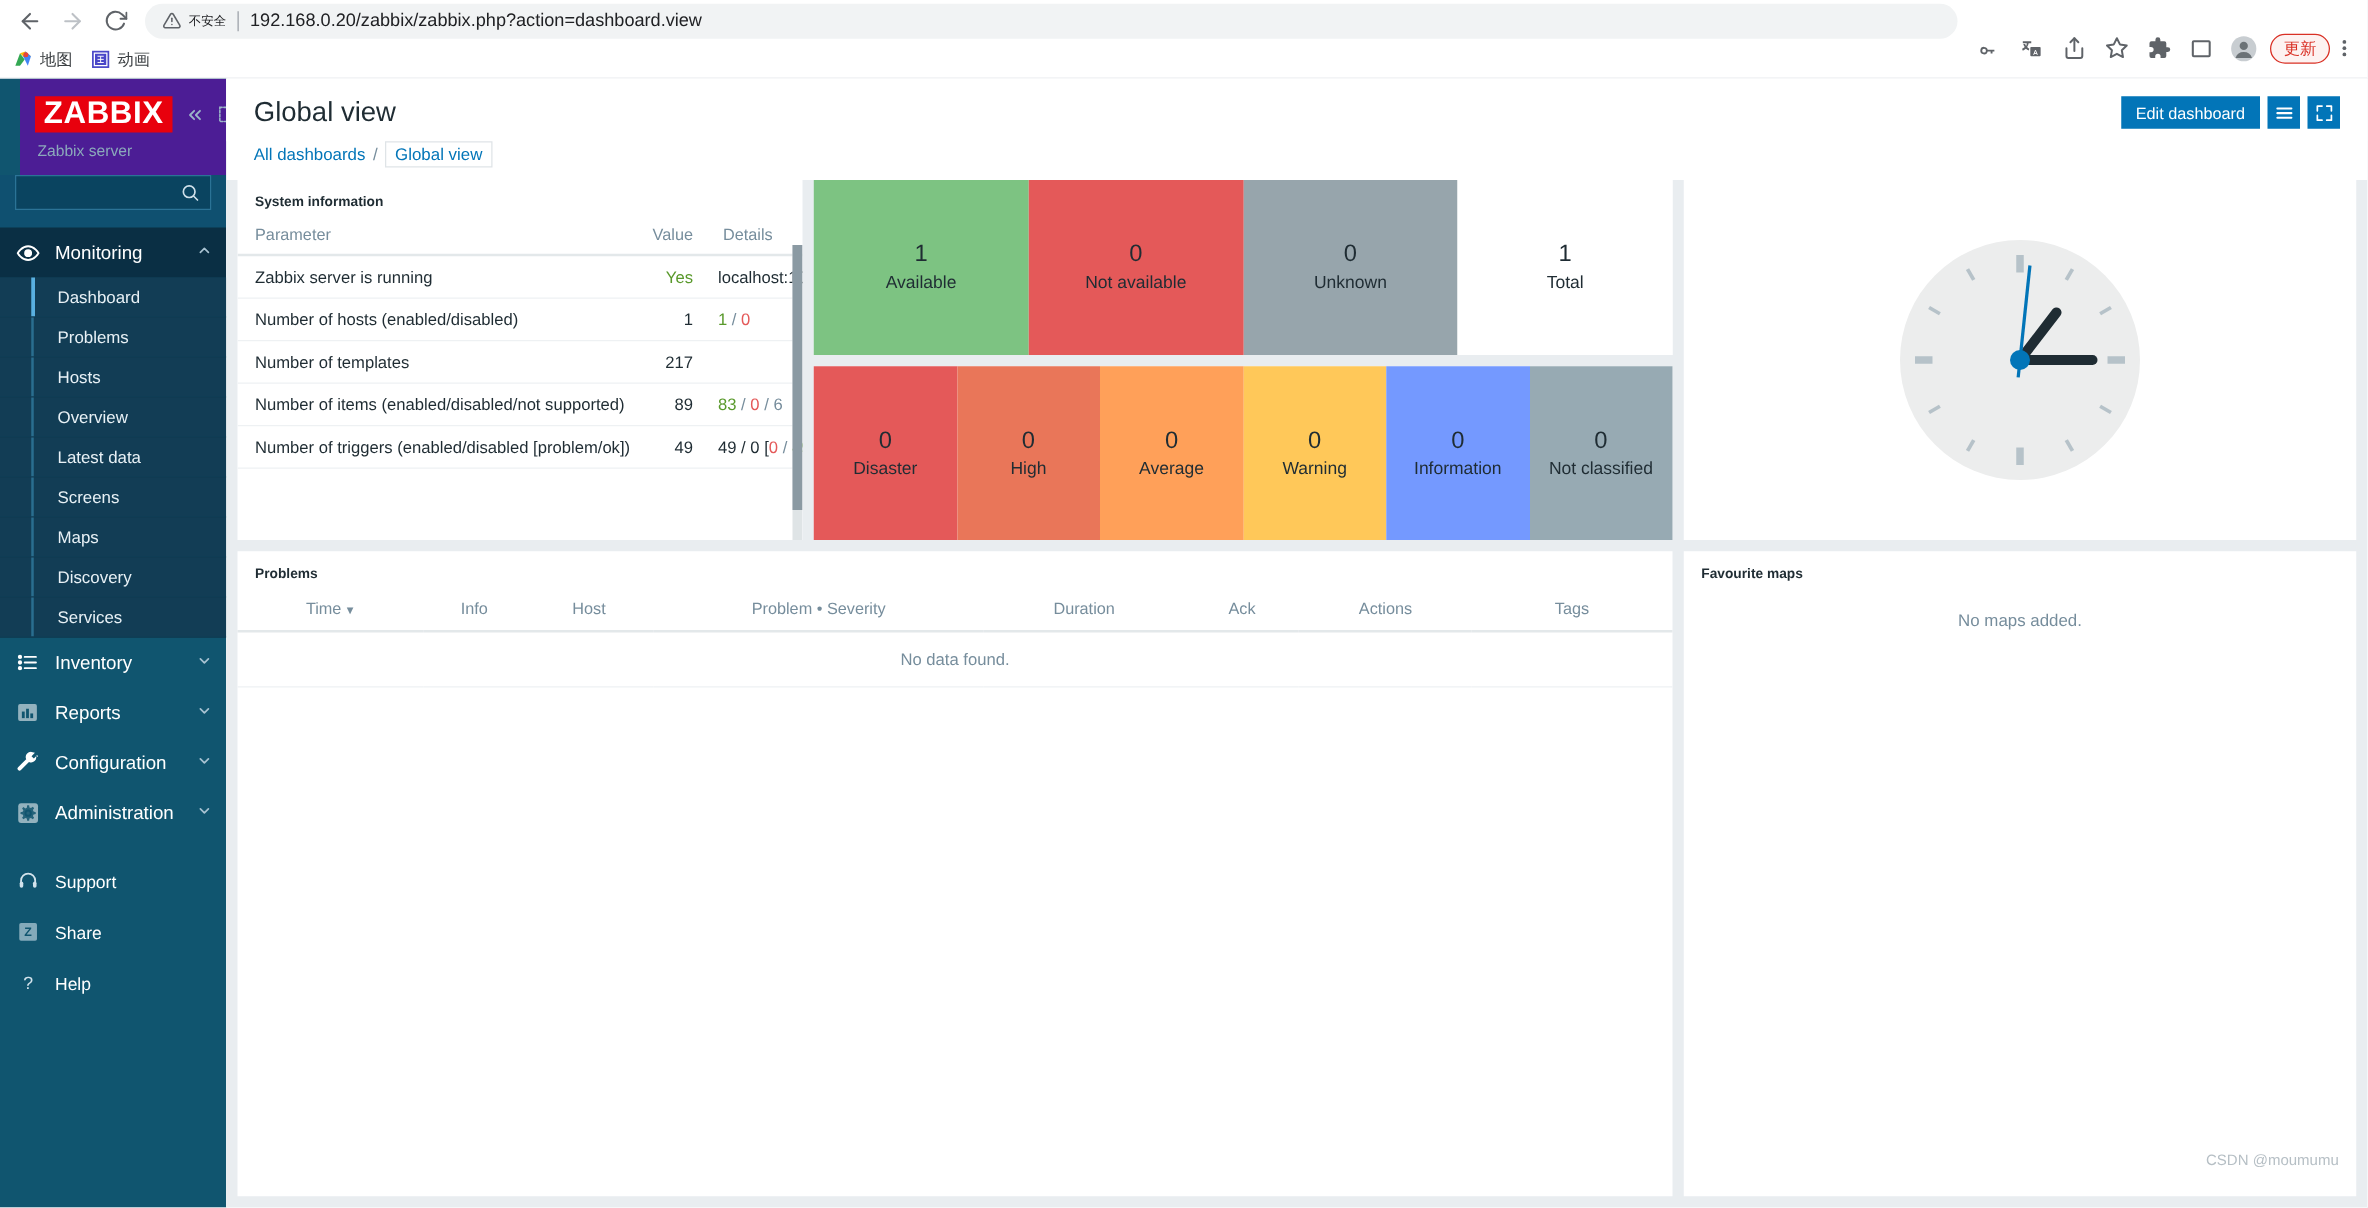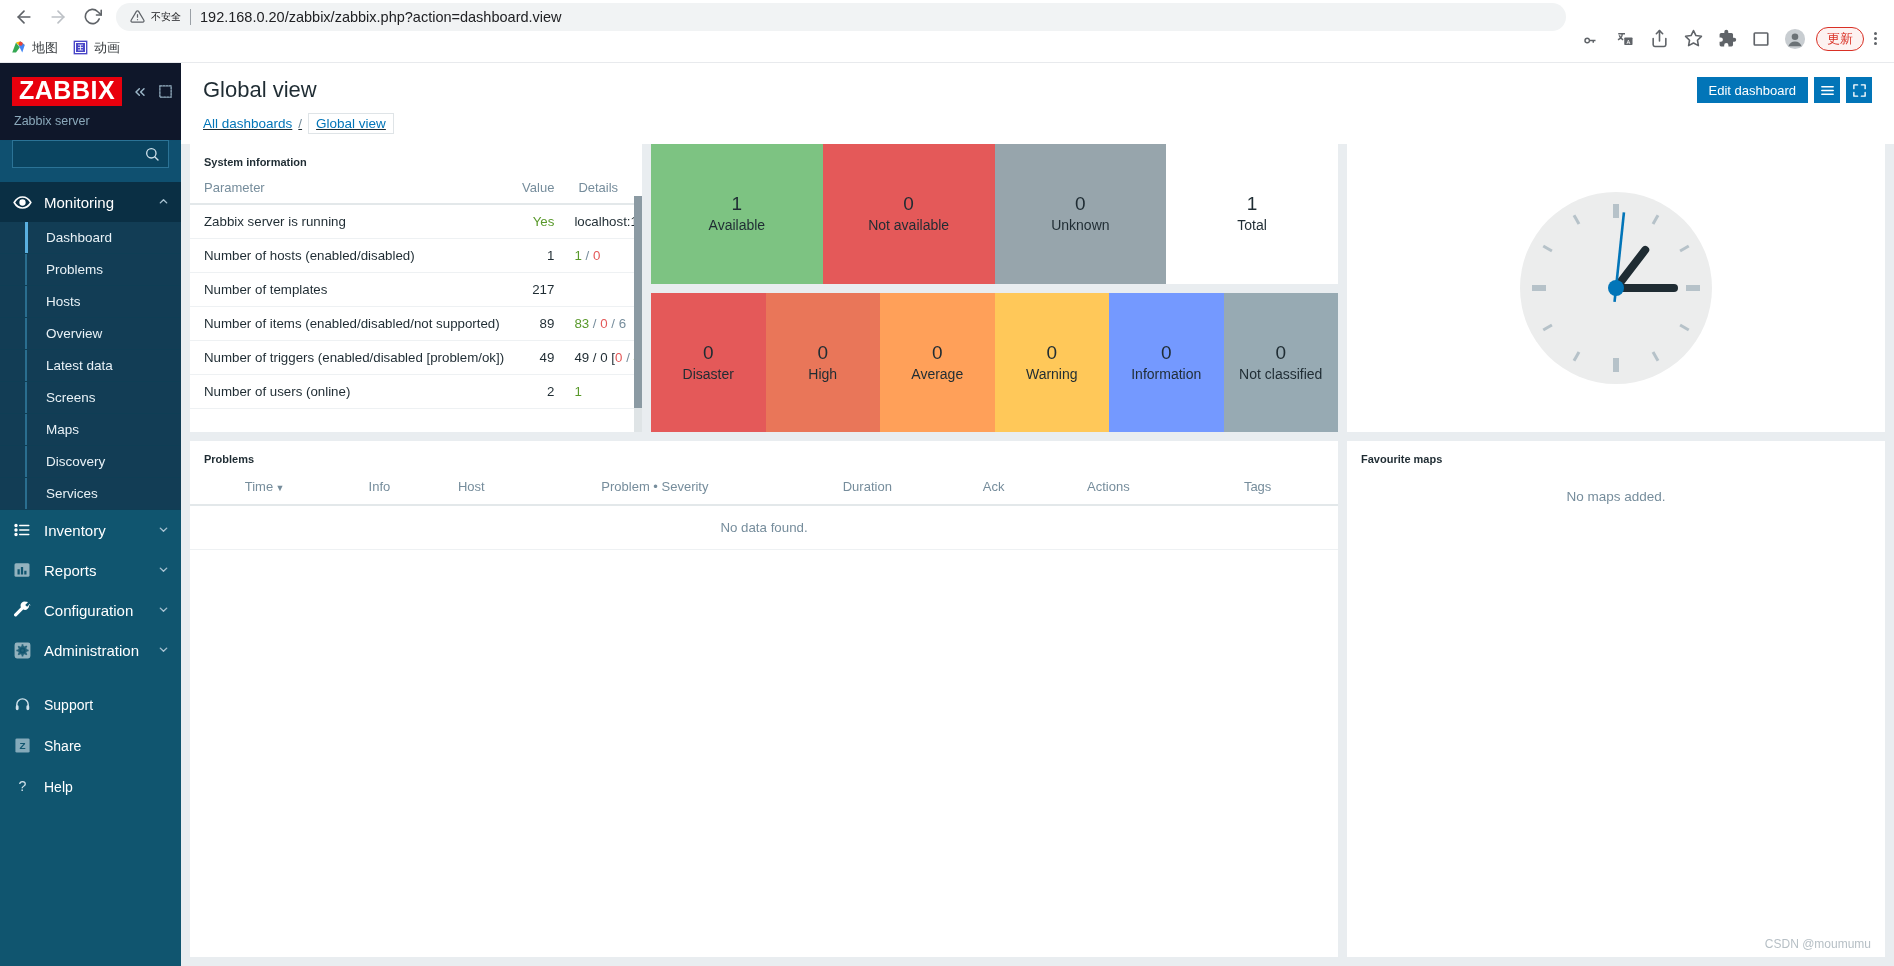--- a/index.html
+++ b/index.html
@@ -105,21 +105,21 @@
   .sidebar {
     width: 181px;
     flex: none;
     background: #0b4f71;
     background: #10556f;
     color: #ffffff;
     display: flex;
     flex-direction: column;
     overflow: hidden;
   }
-  .sb-top { background: #0f172a; padding: 14px 27px 0 12px; }
+  .sb-top { background: #4c1d95; padding: 14px 27px 0 12px; margin-left: 16px; }
   .sb-logo-row { display: flex; align-items: center; gap: 10px; }
   .zbx-logo {
     background: #e8000d;
     color: #ffffff;
     font-weight: bold;
     font-size: 25px;
     letter-spacing: 0.5px;
     padding: 1px 7px 3px 7px;
     line-height: 1;
     font-family: "Liberation Sans", sans-serif;
@@ -218,21 +218,20 @@
     background: #0275b8;
     color: #ffffff;
     display: flex; align-items: center; justify-content: center;
     cursor: pointer;
   }
 
   .breadcrumb {
     padding: 0 22px 10px 22px;
     display: flex; align-items: center; gap: 6px;
     font-size: 13.5px;
-    text-decoration: underline;
   }
   .breadcrumb a { color: #0275b8; text-decoration: none; }
   .breadcrumb .sep { color: #768d9c; }
   .breadcrumb .crumb-current {
     color: #0275b8;
     background: #ffffff;
     border: 1px solid #dfe4e7;
     padding: 2px 7px;
   }
 
@@ -328,21 +327,21 @@
   .fav-maps { flex: 1; }
   .fav-empty {
     text-align: center;
     color: #768d9c;
     font-size: 13.5px;
     padding: 16px 0;
   }
 
   .watermark {
     position: absolute;
-    right: 14px; bottom: 6px;
+    right: 14px; bottom: 22px;
     color: #b6bfc5;
     font-size: 12px;
   }
 </style>
 </head>
 <body>
 
 <div class="browser-bar">
   <div class="nav-btn">
     <svg width="20" height="20" viewBox="0 0 24 24" fill="none" stroke="currentColor" stroke-width="2" stroke-linecap="round" stroke-linejoin="round">
@@ -688,25 +687,20 @@
                   <tr>
                     <td>Number of items (enabled/disabled/not supported)</td>
                     <td class="num ">89</td>
                     <td class="det"><span class="c-green">83</span><span class="c-grey"> / </span><span class="c-red">0</span><span class="c-grey"> / </span><span class="c-grey">6</span></td>
                   </tr>
                   <tr>
                     <td>Number of triggers (enabled/disabled [problem/ok])</td>
                     <td class="num ">49</td>
                     <td class="det"><span class="">49 / 0 [</span><span class="c-red">0</span><span class="c-grey"> / </span><span class="c-green">49</span></td>
                   </tr>
-                  <tr>
-                    <td>Number of users (online)</td>
-                    <td class="num ">2</td>
-                    <td class="det"><span class="c-green">1</span></td>
-                  </tr>
                 </tbody>
             </table>
             <div class="sys-scroll">
                 <i></i>
               </div>
           </div>
 
           <div class="stack-right">
             <div class="tiles" id="host-tiles">
                 <div class="tile" style="background: rgb(125, 195, 130);">

